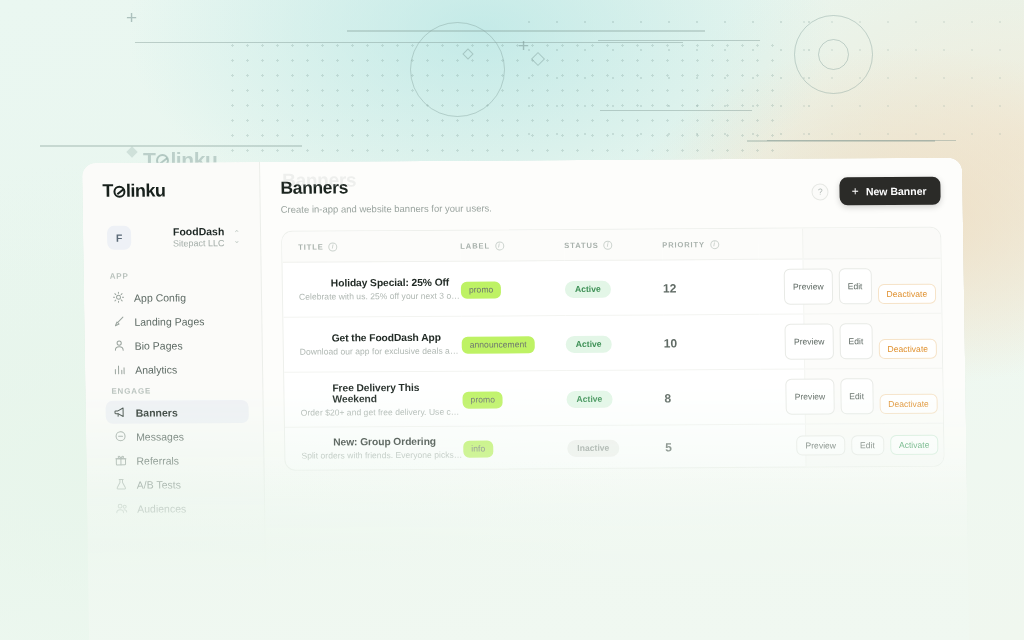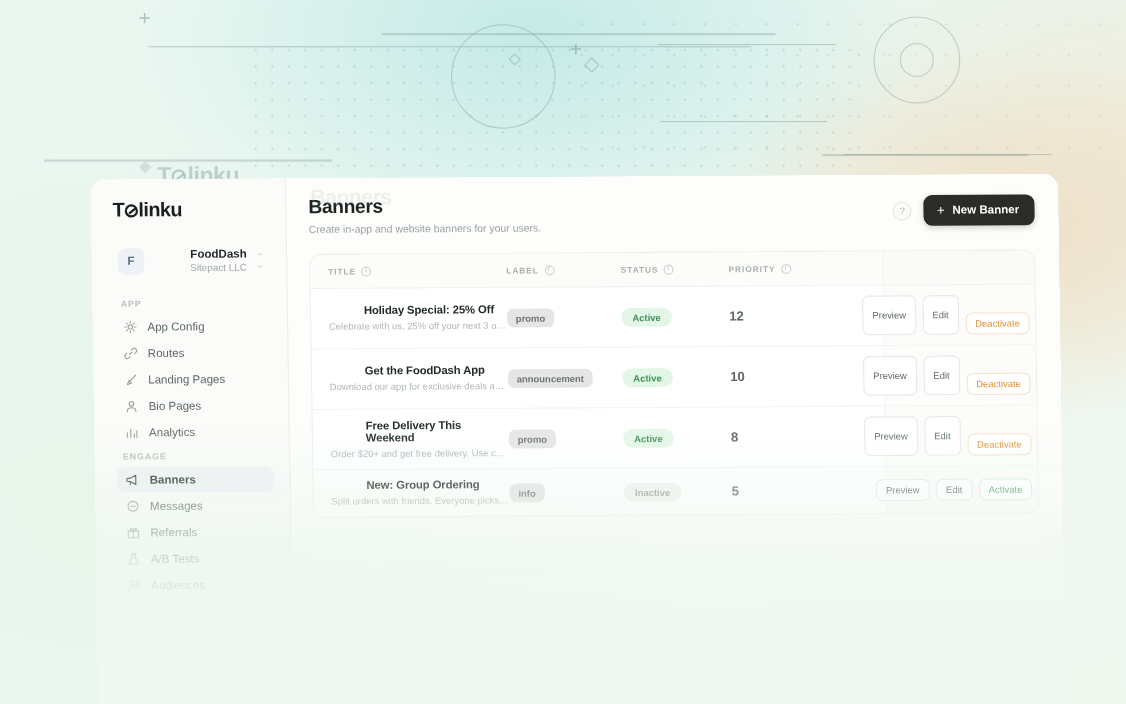--- a/index.html
+++ b/index.html
@@ -202,21 +202,21 @@
                  background: #fafaf8; border-left: 1px solid #f2f3f0; }
 
   tbody td { padding: 9px 0; border-bottom: 1px solid #f3f4f1; vertical-align: middle; }
   tbody tr:last-child td { border-bottom: none; }
   td.c-title { padding-left: 16px; }
   .row-title { font-size: 10.3px; font-weight: 700; color: #222b26; letter-spacing: -.1px; margin-left: 32px; }
   .row-desc  { font-size: 8.6px; color: #b0b8b3; margin-top: 3px; white-space: nowrap; overflow: hidden; text-overflow: ellipsis; }
 
   .chip {
     display: inline-block; padding: 3.5px 8px; border-radius: 6px;
-    background: #e5e5e5; color: #6d756f; font-size: 8.6px; font-weight: 700; text-align: right;
+    background: #bef264; color: #6d756f; font-size: 8.6px; font-weight: 400; text-align: right;
   }
   .badge {
     display: inline-block; padding: 3.5px 10px; border-radius: 999px;
     font-size: 8.6px; font-weight: 600;
   }
   .badge.active   { background: #e3f6e7; color: #3f9157; }
   .badge.inactive { background: #f0f1ee; color: #959d98; }
   .prio { font-size: 12px; color: #5f6a64; font-weight: bold; }
 
   td.c-actions { text-align: right; padding-right: 14px; background: #fcfcfa; border-left: 1px solid #f4f5f2; }
@@ -296,30 +296,20 @@
       <div id="nav-root">
           <div class="nav-group-label">APP</div>
           <div class="nav-item">
             <span class="ico">
               <svg viewBox="0 0 13 13" fill="none" stroke="#9aa49e" stroke-width="1" stroke-linecap="round" stroke-linejoin="round">
                 <circle cx="6.5" cy="6.5" r="2"></circle>
                 <path d="M6.5 1.4v1.2M6.5 10.4v1.2M1.4 6.5h1.2M10.4 6.5h1.2M2.9 2.9l.9.9M9.2 9.2l.9.9M10.1 2.9l-.9.9M3.8 9.2l-.9.9"></path>
               </svg>
             </span>
             <span>App Config</span>
-          </div>
-          <div class="nav-item">
-            <span class="ico">
-              <svg viewBox="0 0 13 13" fill="none" stroke="#9aa49e" stroke-width="1" stroke-linecap="round" stroke-linejoin="round">
-                <path d="M5.3 7.7 7.7 5.3"></path>
-                <path d="M7 3.6 8.2 2.4a2.2 2.2 0 0 1 3.1 3.1L10.1 6.7"></path>
-                <path d="M6 9.4 4.8 10.6a2.2 2.2 0 0 1-3.1-3.1L2.9 6.3"></path>
-              </svg>
-            </span>
-            <span>Routes</span>
           </div>
           <div class="nav-item">
             <span class="ico">
               <svg viewBox="0 0 13 13" fill="none" stroke="#9aa49e" stroke-width="1" stroke-linecap="round" stroke-linejoin="round">
                 <path d="M10.6 2.4 5.2 7.8"></path>
                 <path d="M4.6 7.2 3 10.9l3.7-1.6z"></path>
               </svg>
             </span>
             <span>Landing Pages</span>
           </div>

